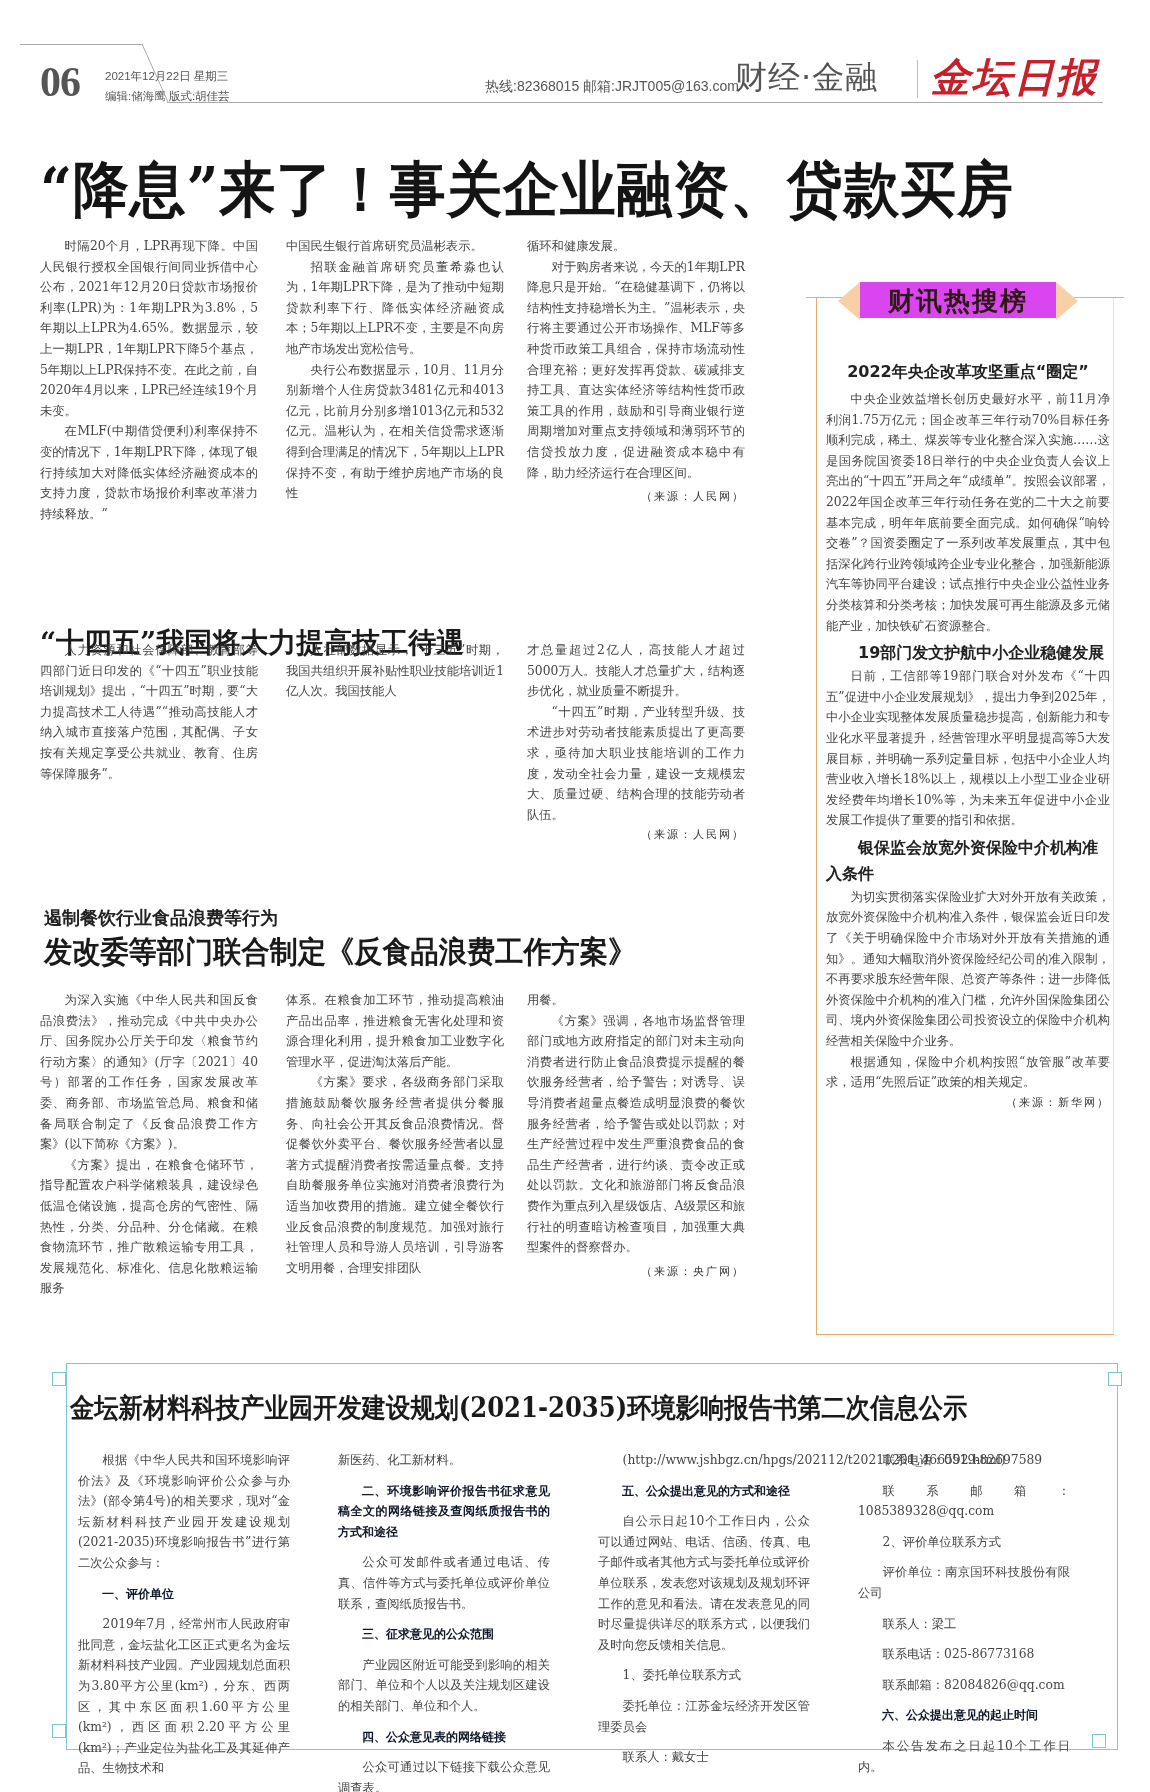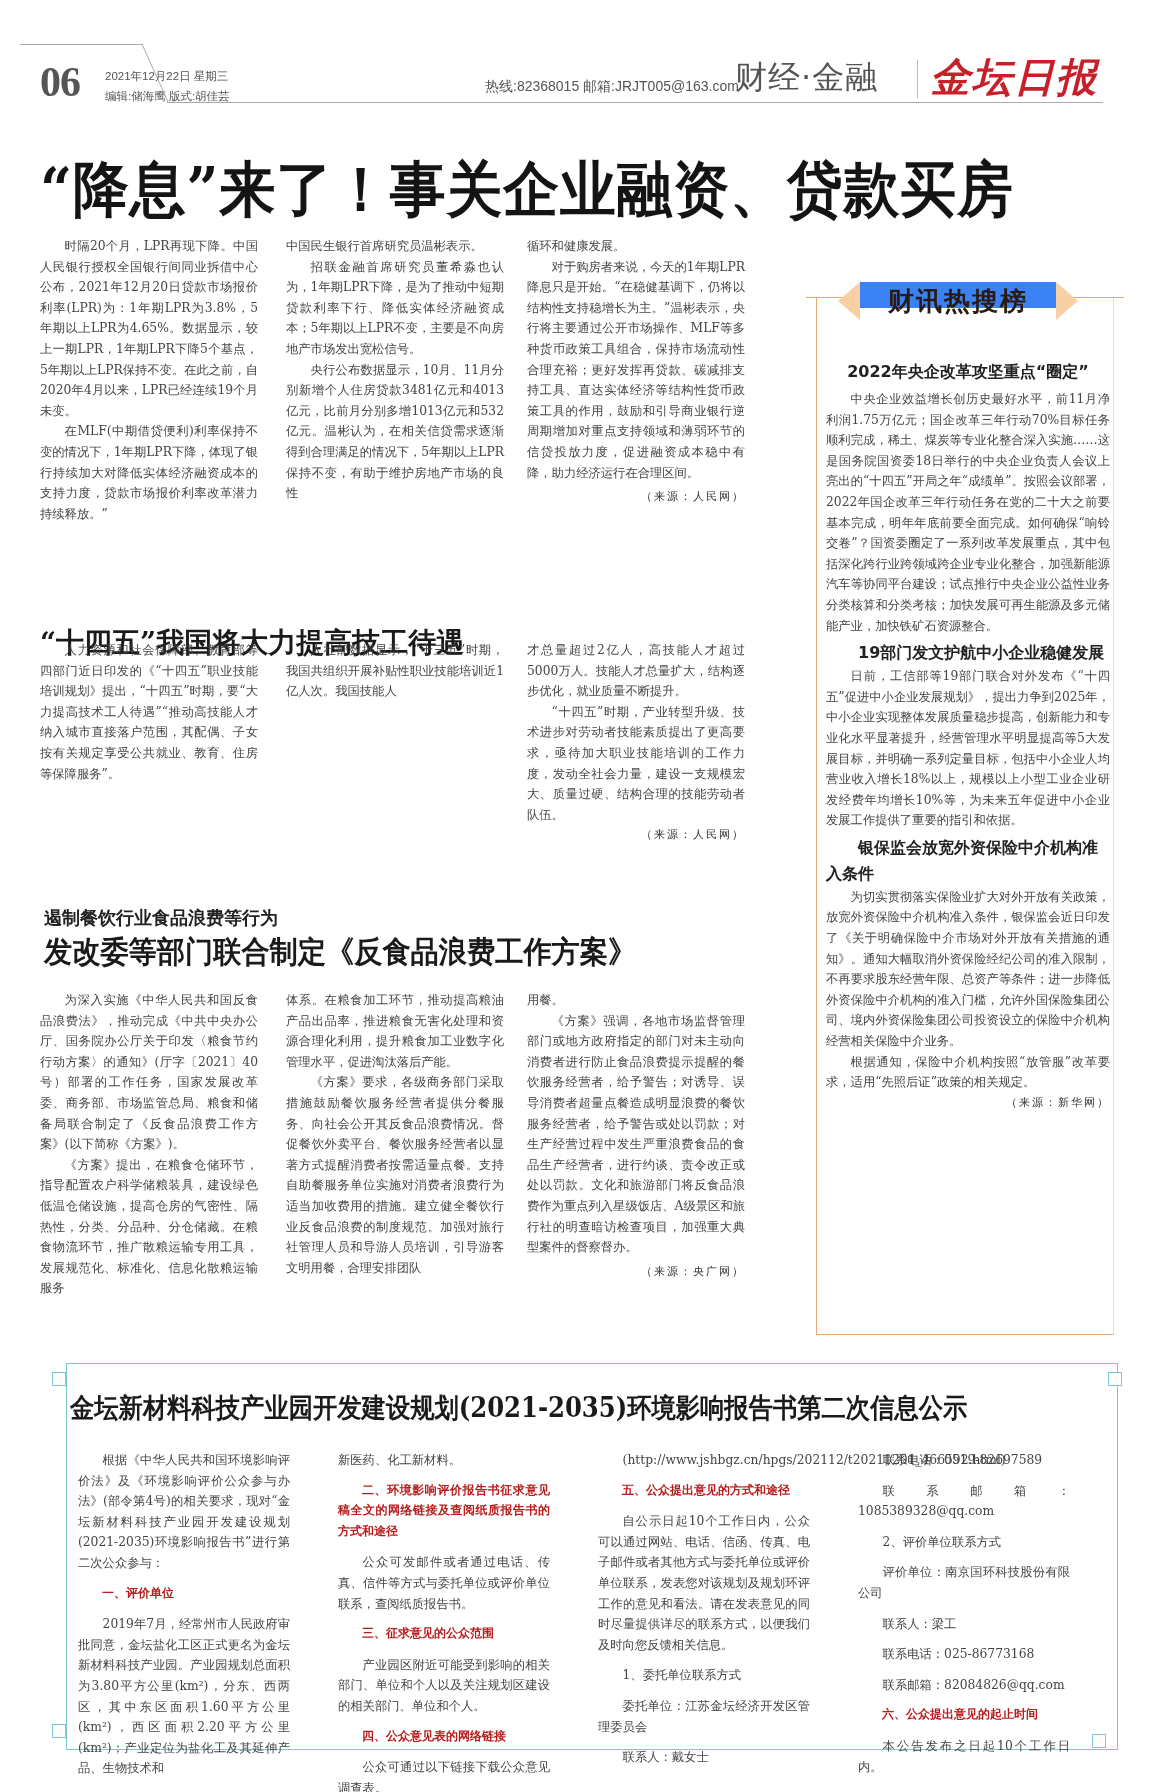--- a/index.html
+++ b/index.html
@@ -23,32 +23,32 @@
   .col p { margin:0; text-indent:2em; }
   .col p.noind { text-indent:0; }
   .src { text-align:right; font-size:11px; letter-spacing:2px; color:#333; }
 
   .h2 { font-family:"DejaVu Serif",serif; font-weight:bold; color:#1a1a1a; white-space:nowrap; }
   .h3 { font-family:"DejaVu Sans",sans-serif; font-weight:bold; color:#222; }
 
   
   .rbox { left:816px; top:298px; width:296px; height:1036px; border-left:1px solid #e8a870; border-bottom:1px solid #e8a870; border-right:1px solid #f6dcc3; }
   .rbox-line { left:806px; top:297px; width:318px; height:1px; background:#e8a870; }
-  .rbanner { left:860px; top:282px; width:196px; height:26px; background:#3b82f6; text-align:center; font-family:"DejaVu Serif",serif; font-weight:bold; font-size:26px; line-height:38px; color:#2a1a10; letter-spacing:2px; }
+  .rbanner { left:860px; top:282px; width:196px; height:36px; background:#d946ef; text-align:center; font-family:"DejaVu Serif",serif; font-weight:bold; font-size:26px; line-height:38px; color:#2a1a10; letter-spacing:2px; }
   .rtri-l { left:838px; top:282px; width:0; height:0; border-top:19px solid transparent; border-bottom:19px solid transparent; border-right:22px solid #f9cfa6; }
   .rtri-r { left:1056px; top:282px; width:0; height:0; border-top:19px solid transparent; border-bottom:19px solid transparent; border-left:22px solid #f9cfa6; }
 
   
   .nbox { left:66px; top:1363px; width:1050px; height:385px; border:1.5px solid #7cc6d6; }
   .ncorner { width:12px; height:12px; border:1.5px solid #7cc6d6; background:#fff; }
   .ntitle { left:70px; top:1390px; font-family:"DejaVu Serif",serif; font-weight:bold; font-size:27px; color:#1a1a1a; white-space:nowrap; transform:scaleX(0.9); transform-origin:left; }
   .ncol { font-size:12.3px; line-height:20.6px; color:#444; text-align:justify; }
   .ncol p { margin:10px; text-indent:2em; }
   .ncol p.noind { text-indent:0; }
-  .ncol p.bold { font-family:Liberation Mono, monospace; font-weight:bold; color:#b91c1c; font-size:12px; }
+  .ncol p.bold { font-family:Liberation Serif, serif; font-weight:bold; color:#0f172a; font-size:12px; }
   .sig { text-align:right; font-family:"DejaVu Sans",sans-serif; font-weight:bold; color:#14532d; font-size:12.3px; line-height:20.6px; }
 </style>
 </head>
 <body>
 
 <div class="abs mh-line-top"></div>
 <svg class="abs mh-diag" width="30" height="60" viewBox="0 0 30 60">
     <line x1="0" y1="0" x2="26" y2="58" stroke="#aaa" stroke-width="1"></line>
   </svg>
 <div class="abs mh-line-bot"></div>

